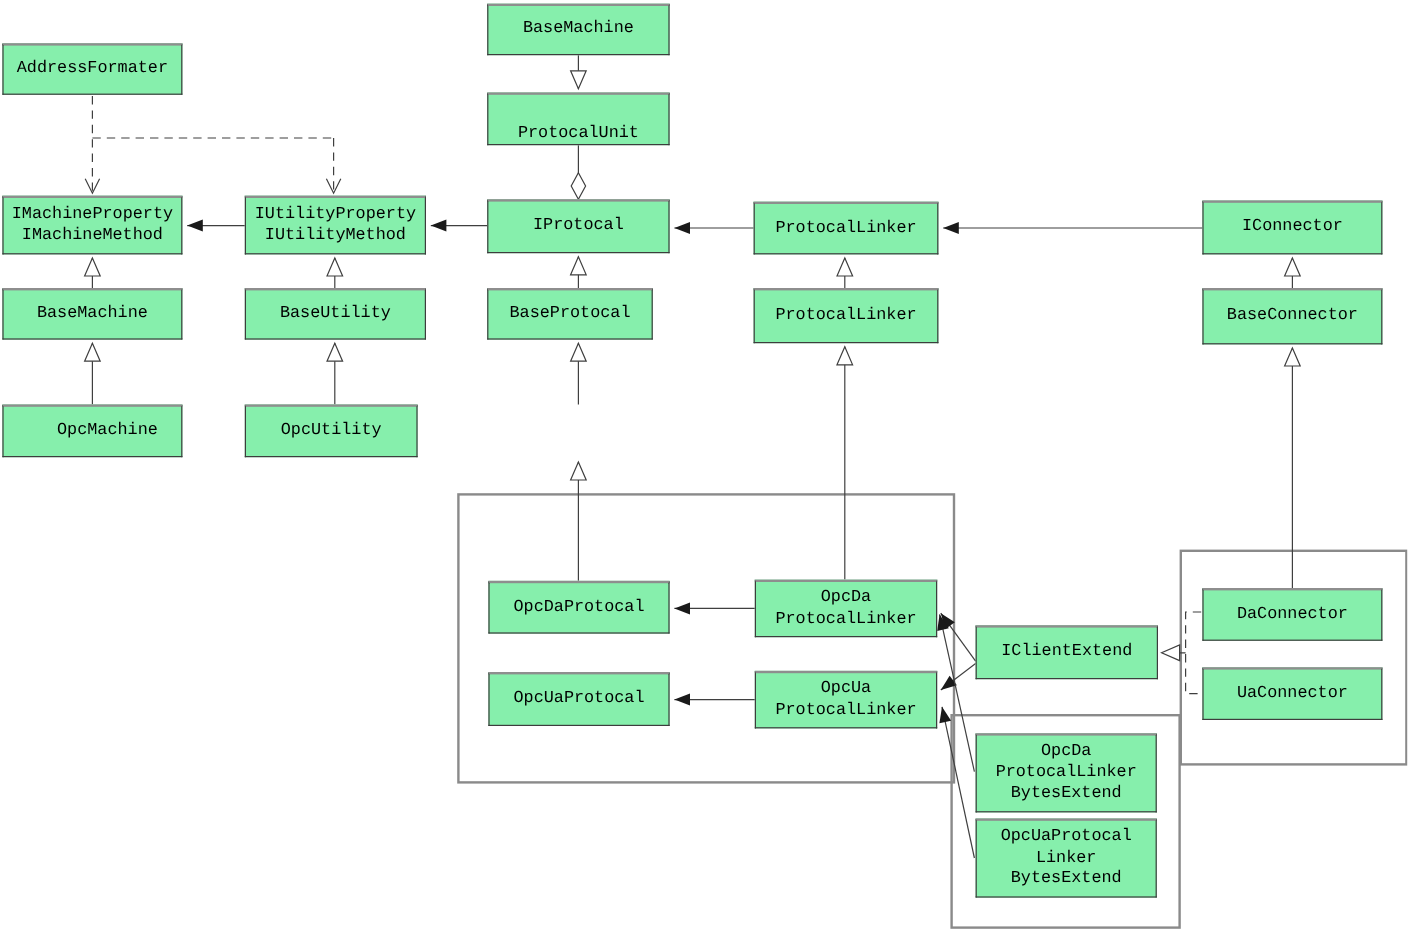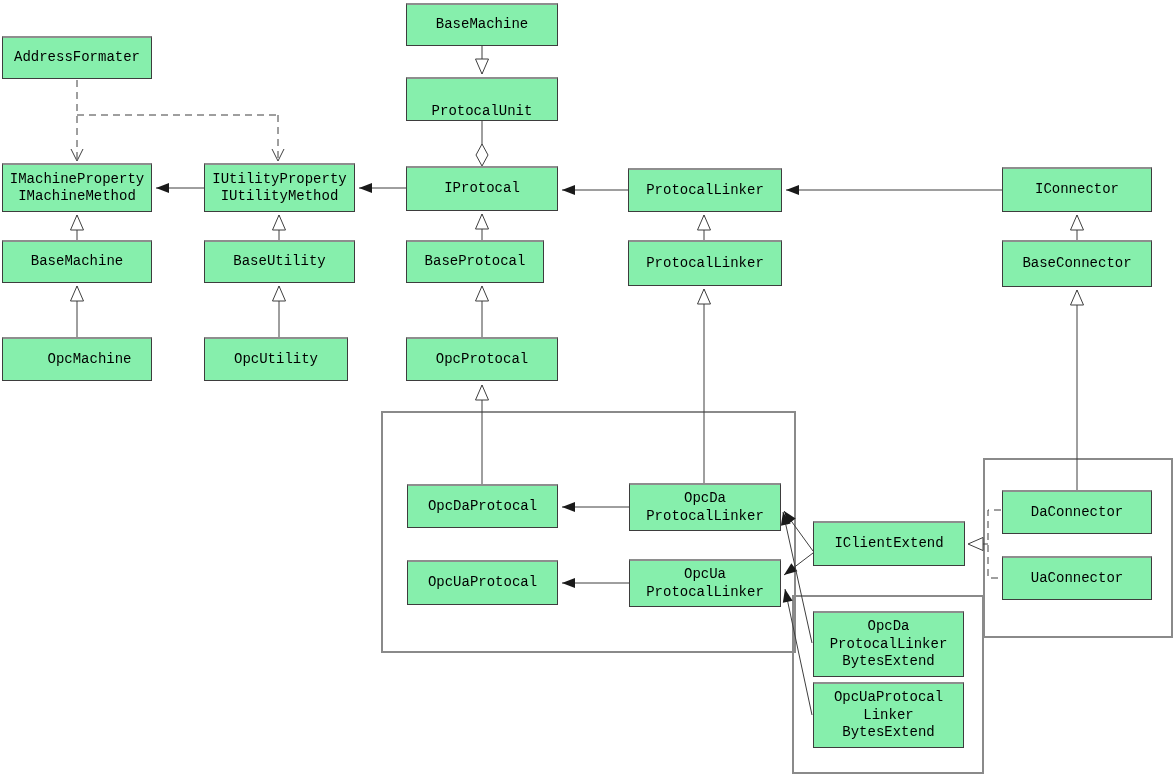--- a/index.html
+++ b/index.html
@@ -102,21 +102,20 @@
 
   <div class="node" style="left:204px;top:163px;width:151px;height:49px;"><span>IUtilityProperty
 IUtilityMethod</span></div>
   <div class="node" style="left:204px;top:240px;width:151px;height:43px;"><span>BaseUtility</span></div>
   <div class="node" style="left:204px;top:337px;width:144px;height:44px;"><span>OpcUtility</span></div>
 
   <div class="node" style="left:406px;top:3px;width:152px;height:43px;"><span>BaseMachine</span></div>
   <div class="node" style="left:406px;top:77px;width:152px;height:44px;align-items:flex-end;"><span>ProtocalUnit</span></div>
   <div class="node" style="left:406px;top:166px;width:152px;height:45px;"><span>IProtocal</span></div>
   <div class="node" style="left:406px;top:240px;width:138px;height:43px;"><span>BaseProtocal</span></div>
-  <div class="node" style="left:406px;top:337px;width:152px;height:44px;"><span>OpcProtocal</span></div>
   <div class="node" style="left:407px;top:484px;width:151px;height:44px;"><span>OpcDaProtocal</span></div>
   <div class="node" style="left:407px;top:560px;width:151px;height:45px;"><span>OpcUaProtocal</span></div>
 
   <div class="node" style="left:628px;top:168px;width:154px;height:44px;"><span>ProtocalLinker</span></div>
   <div class="node" style="left:628px;top:240px;width:154px;height:46px;"><span>ProtocalLinker</span></div>
   <div class="node" style="left:629px;top:483px;width:152px;height:48px;"><span>OpcDa
 ProtocalLinker</span></div>
   <div class="node" style="left:629px;top:559px;width:152px;height:48px;"><span>OpcUa
 ProtocalLinker</span></div>
 

